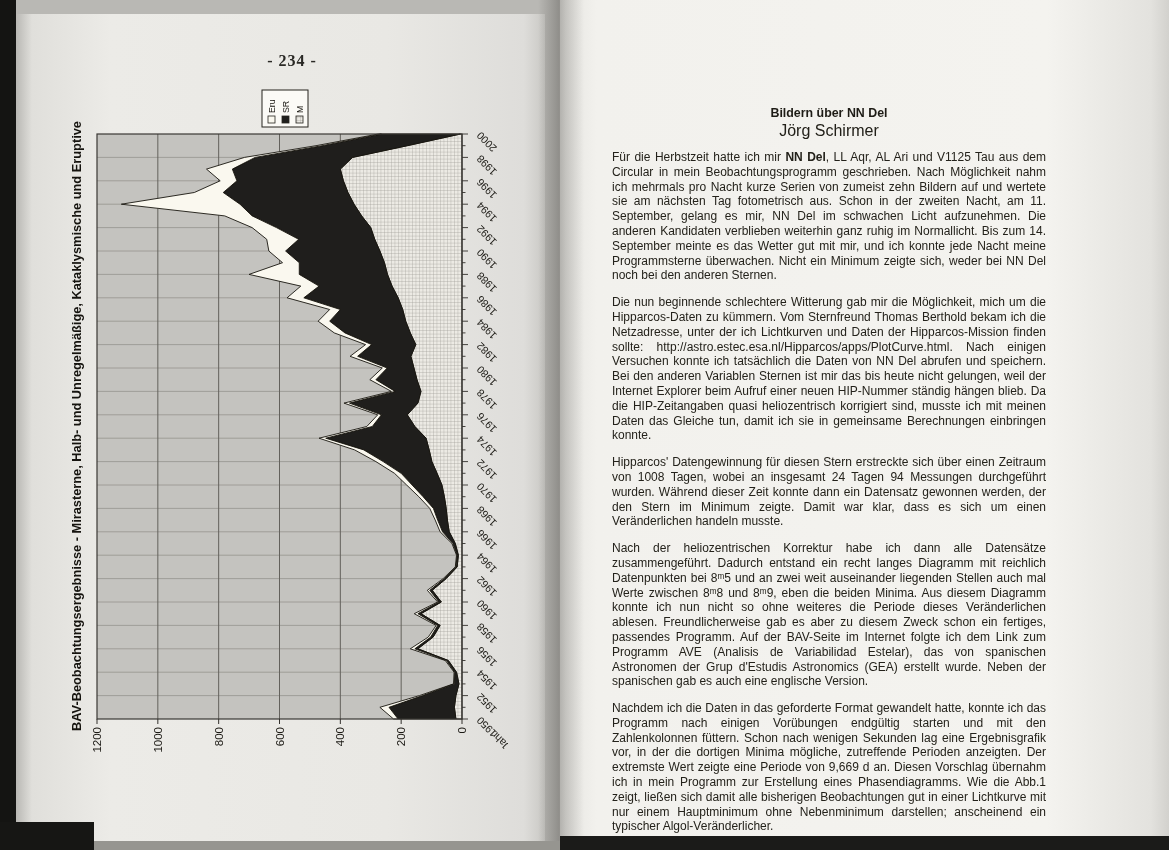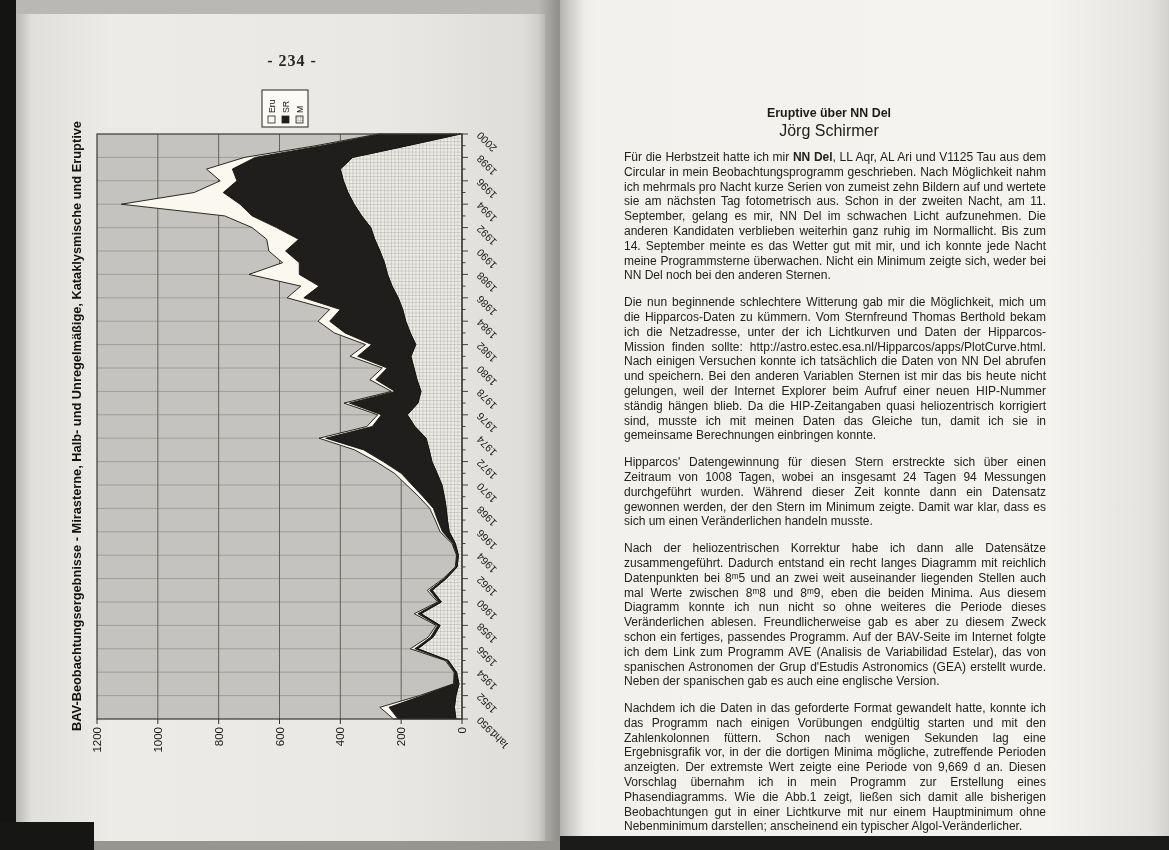--- a/index.html
+++ b/index.html
@@ -21,21 +21,21 @@
   .pageno-right{left:52px;top:42px;width:434px;}
   .chart-rot{position:absolute;left:32px;top:28px;width:460px;height:744px;}
   .chart-rot svg{position:absolute;width:744px;height:460px;left:-142px;top:142px;
     transform:rotate(-90deg);}
   .section-line{position:absolute;left:52px;top:76px;width:434px;font-size:12px;color:#222019;}
   .article-title{position:absolute;left:52px;top:106px;width:434px;text-align:center;
     font-size:12.4px;font-weight:bold;color:#1e1c16;}
   .article-author{position:absolute;left:52px;top:122px;width:434px;text-align:center;
     font-size:16px;color:#222019;}
   .paras{position:absolute;left:52px;top:150px;width:434px;}
-  .paras p{margin:0 0 12px 12px;font-size:12px;line-height:14.8px;text-align:justify;color:#24221b;}
+  .paras p{margin:0 0 12px 0;font-size:12px;line-height:14.8px;text-align:justify;color:#24221b;}
 </style>
 </head>
 <body>
 
 <div class="scan">
 
   <div class="page-left">
     <div class="pageno pageno-left">- 234 -</div>
     <div class="chart-rot">
       <svg id="bav-chart" viewBox="0 0 744 460">
@@ -177,21 +177,21 @@
           <text x="673" y="226.5" font-size="8.8" fill="#15130e" font-family="&quot;Liberation Sans&quot;,sans-serif">Eru</text>
           <rect x="663" y="234" width="7" height="7" fill="#1f1e1c" stroke="#26241f" stroke-width="0.8"></rect>
           <text x="673" y="240.5" font-size="8.8" fill="#15130e" font-family="&quot;Liberation Sans&quot;,sans-serif">SR</text>
           <rect x="663" y="248" width="7" height="7" fill="url(#gridpat)" stroke="#26241f" stroke-width="0.8"></rect>
           <text x="673" y="254.5" font-size="8.8" fill="#15130e" font-family="&quot;Liberation Sans&quot;,sans-serif">M</text>
         </svg>
     </div>
   </div>
 
   <div class="page-right">
-    <div class="article-title">Eruptive über NN Del</div>
+    <div class="article-title">Bildern über NN Del</div>
     <div class="article-author">Jörg Schirmer</div>
     <div class="paras" id="paragraphs">
         <p><span>Für die Herbstzeit hatte ich mir </span><span style="font-weight: bold;">NN Del</span><span>, LL Aqr, AL Ari und V1125 Tau aus dem Circular in mein Beobachtungsprogramm geschrieben. Nach Möglichkeit nahm ich mehrmals pro Nacht kurze Serien von zumeist zehn Bildern auf und wertete sie am nächsten Tag fotometrisch aus. Schon in der zweiten Nacht, am 11. September, gelang es mir, NN Del im schwachen Licht aufzunehmen. Die anderen Kandidaten verblieben weiterhin ganz ruhig im Normallicht. Bis zum 14. September meinte es das Wetter gut mit mir, und ich konnte jede Nacht meine Programmsterne überwachen. Nicht ein Minimum zeigte sich, weder bei NN Del noch bei den anderen Sternen.</span></p>
         <p><span>Die nun beginnende schlechtere Witterung gab mir die Möglichkeit, mich um die Hipparcos-Daten zu kümmern. Vom Sternfreund Thomas Berthold bekam ich die Netzadresse, unter der ich Lichtkurven und Daten der Hipparcos-Mission finden sollte: http://astro.estec.esa.nl/Hipparcos/apps/PlotCurve.html. Nach einigen Versuchen konnte ich tatsächlich die Daten von NN Del abrufen und speichern. Bei den anderen Variablen Sternen ist mir das bis heute nicht gelungen, weil der Internet Explorer beim Aufruf einer neuen HIP-Nummer ständig hängen blieb. Da die HIP-Zeitangaben quasi heliozentrisch korrigiert sind, musste ich mit meinen Daten das Gleiche tun, damit ich sie in gemeinsame Berechnungen einbringen konnte.</span></p>
         <p><span>Hipparcos' Datengewinnung für diesen Stern erstreckte sich über einen Zeitraum von 1008 Tagen, wobei an insgesamt 24 Tagen 94 Messungen durchgeführt wurden. Während dieser Zeit konnte dann ein Datensatz gewonnen werden, der den Stern im Minimum zeigte. Damit war klar, dass es sich um einen Veränderlichen handeln musste.</span></p>
         <p><span>Nach der heliozentrischen Korrektur habe ich dann alle Datensätze zusammengeführt. Dadurch entstand ein recht langes Diagramm mit reichlich Datenpunkten bei 8ᵐ5 und an zwei weit auseinander liegenden Stellen auch mal Werte zwischen 8ᵐ8 und 8ᵐ9, eben die beiden Minima. Aus diesem Diagramm konnte ich nun nicht so ohne weiteres die Periode dieses Veränderlichen ablesen. Freundlicherweise gab es aber zu diesem Zweck schon ein fertiges, passendes Programm. Auf der BAV-Seite im Internet folgte ich dem Link zum Programm AVE (Analisis de Variabilidad Estelar), das von spanischen Astronomen der Grup d'Estudis Astronomics (GEA) erstellt wurde. Neben der spanischen gab es auch eine englische Version.</span></p>
         <p><span>Nachdem ich die Daten in das geforderte Format gewandelt hatte, konnte ich das Programm nach einigen Vorübungen endgültig starten und mit den Zahlenkolonnen füttern. Schon nach wenigen Sekunden lag eine Ergebnisgrafik vor, in der die dortigen Minima mögliche, zutreffende Perioden anzeigten. Der extremste Wert zeigte eine Periode von 9,669 d an. Diesen Vorschlag übernahm ich in mein Programm zur Erstellung eines Phasendiagramms. Wie die Abb.1 zeigt, ließen sich damit alle bisherigen Beobachtungen gut in einer Lichtkurve mit nur einem Hauptminimum ohne Nebenminimum darstellen; anscheinend ein typischer Algol-Veränderlicher.</span></p>
       </div>
   </div>
 

